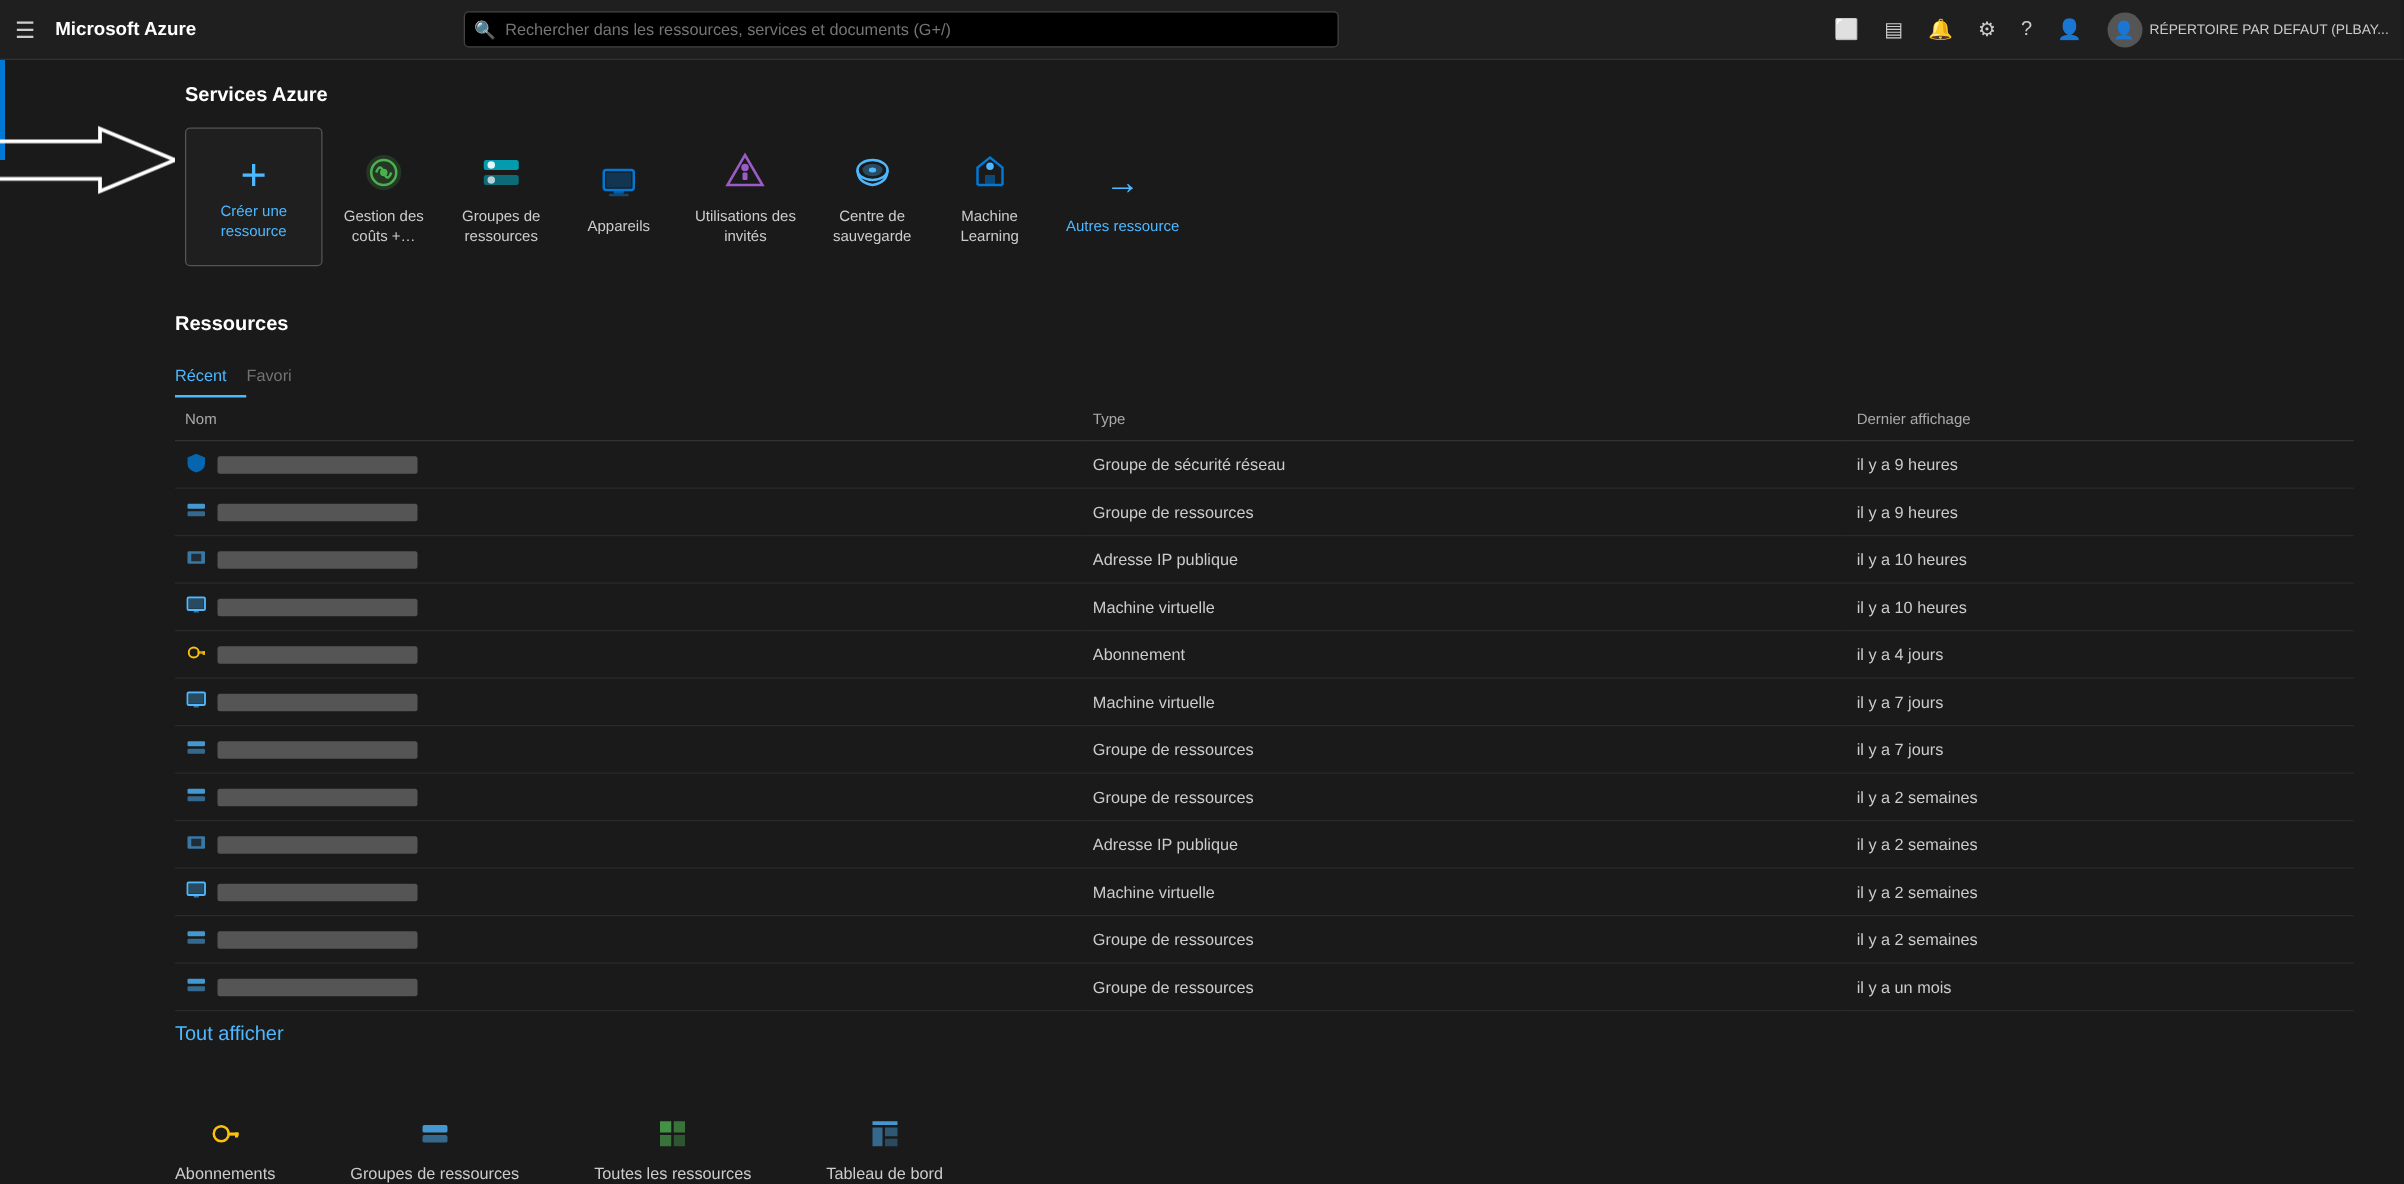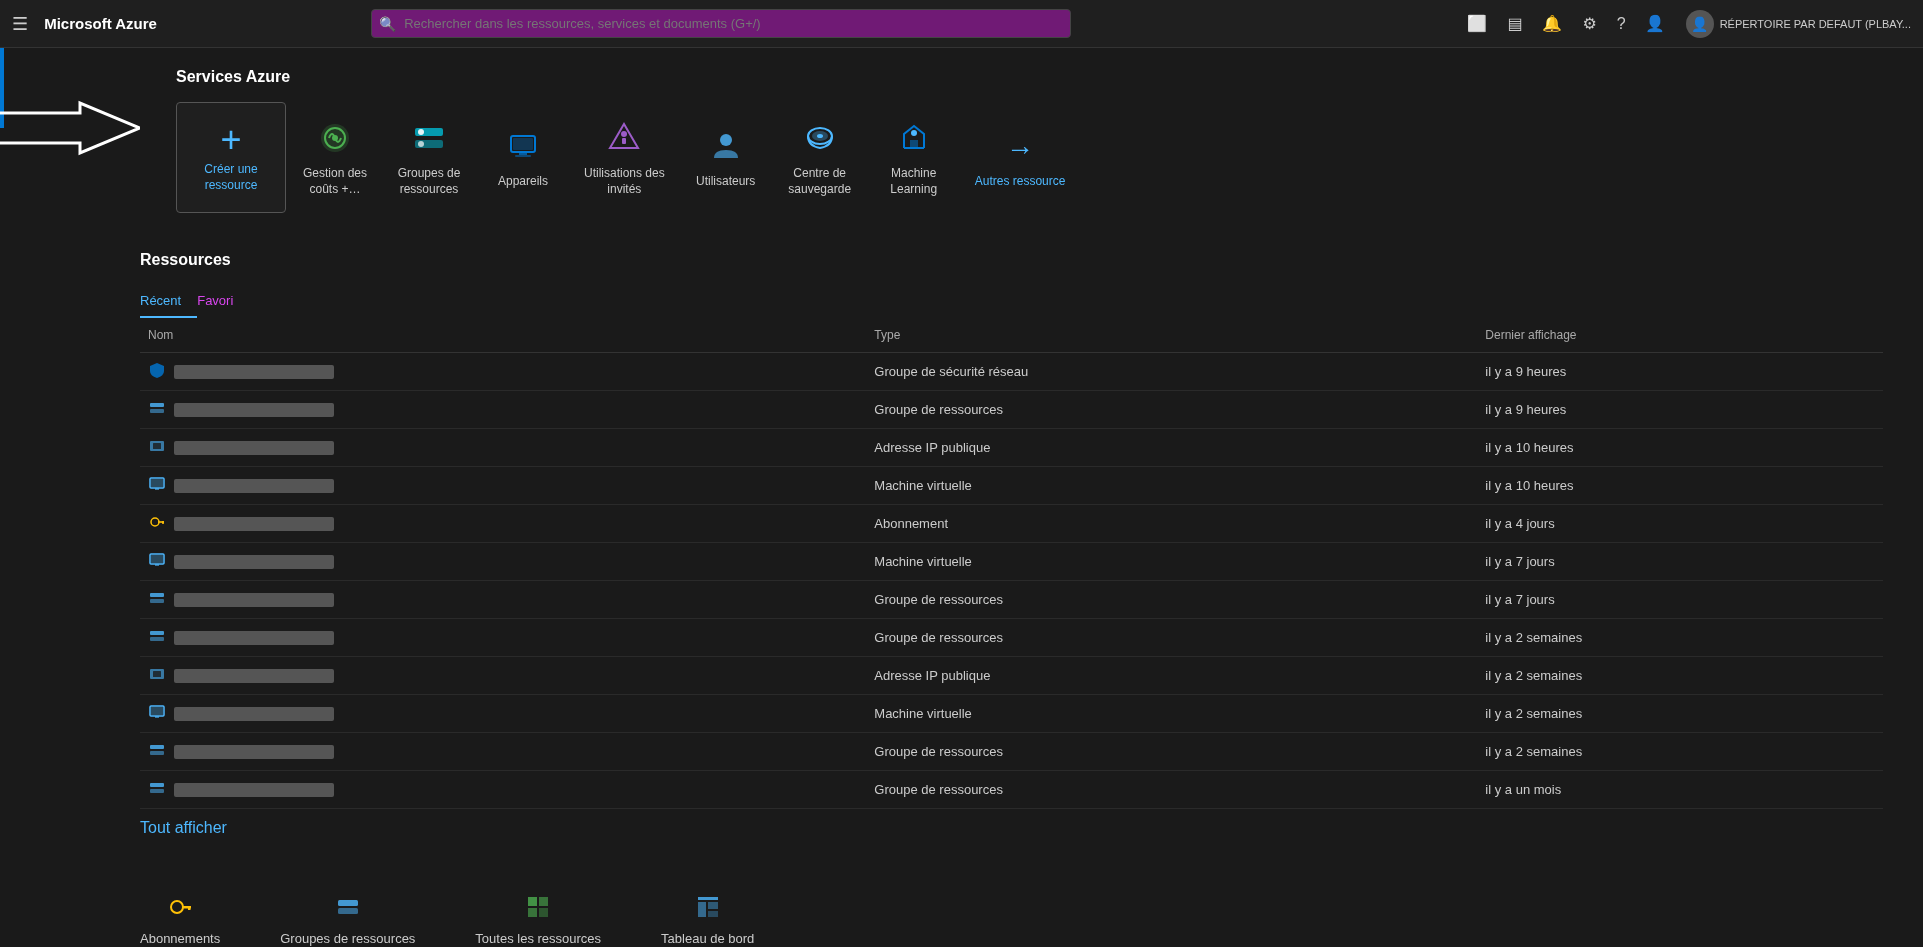--- a/index.html
+++ b/index.html
@@ -36,21 +36,21 @@
       white-space: nowrap;
     }
     .topbar-search {
       flex: 1;
       max-width: 700px;
       margin: 0 auto;
       position: relative;
     }
     .topbar-search input {
       width: 100%;
-      background-color: #701a75;
+      background-color: #000000;
       border: 1px solid #444;
       border-radius: 4px;
       color: #ccc;
       padding: 6px 12px 6px 32px;
       font-size: 13px;
       outline: none;
     }
     .topbar-search .search-icon-wrap {
       position: absolute;
       left: 8px;
@@ -170,21 +170,21 @@
     .tabs {
       display: flex;
       gap: 0;
       margin-bottom: 0;
       border-bottom: none;
     }
     .tab-item {
       padding: 8px 16px 8px 0;
       cursor: pointer;
       font-size: 13px;
-      color: #d946ef;
+      color: #737373;
       border-bottom: 2px solid transparent;
     }
     .tab-item.active {
       color: #4db8ff;
       border-bottom: 2px solid #4db8ff;
     }
 
     .resources-table {
       width: 100%;
       border-collapse: collapse;
@@ -293,21 +293,21 @@
 
 <div class="main-content">
 
   <div style="position:relative; display:flex; align-items:flex-start; margin-bottom: 8px;">
     <div style="position:absolute; left:-120px; top:30px;">
       <svg width="200" height="60" viewBox="0 0 200 60">
         <polygon points="0,15 140,15 140,5 200,30 140,55 140,45 0,45" fill="none" stroke="white" stroke-width="3"></polygon>
       </svg>
     </div>
 
-    <div style="margin-left: 116px; width: 100%;">
+    <div style="margin-left: 88px; width: 100%;">
       <div class="section-title">Services Azure</div>
       <div class="services-grid">
 
         <div class="service-item create-resource">
           <div class="create-plus">+</div>
           <div class="service-label">Créer une<br>ressource</div>
         </div>
 
         <div class="service-item">
           <div class="service-icon">
@@ -349,29 +349,20 @@
           <div class="service-icon">
             <svg width="36" height="36" viewBox="0 0 36 36">
               <polygon points="18,4 32,28 4,28" fill="none" stroke="#9c5cc8" stroke-width="2"></polygon>
               <circle cx="18" cy="14" r="3" fill="#9c5cc8"></circle>
               <rect x="16" y="18" width="4" height="6" rx="1" fill="#9c5cc8"></rect>
             </svg>
           </div>
           <div class="service-label">Utilisations des<br>invités</div>
         </div>
 
-        <div class="service-item">
-          <div class="service-icon">
-            <svg width="36" height="36" viewBox="0 0 36 36">
-              <circle cx="18" cy="12" r="6" fill="#4db8ff" opacity="0.8"></circle>
-              <path d="M6 30 Q6 22 18 22 Q30 22 30 30" fill="#4db8ff" opacity="0.6"></path>
-            </svg>
-          </div>
-          <div class="service-label">Utilisateurs</div>
-        </div>
 
         <div class="service-item">
           <div class="service-icon">
             <svg width="36" height="36" viewBox="0 0 36 36">
               <ellipse cx="18" cy="16" rx="12" ry="8" fill="none" stroke="#4db8ff" stroke-width="2"></ellipse>
               <ellipse cx="18" cy="16" rx="8" ry="5" fill="#4db8ff" opacity="0.3"></ellipse>
               <path d="M6 16 Q6 26 18 28 Q30 26 30 16" fill="none" stroke="#4db8ff" stroke-width="2"></path>
               <ellipse cx="18" cy="16" rx="3" ry="2" fill="#4db8ff"></ellipse>
             </svg>
           </div>

